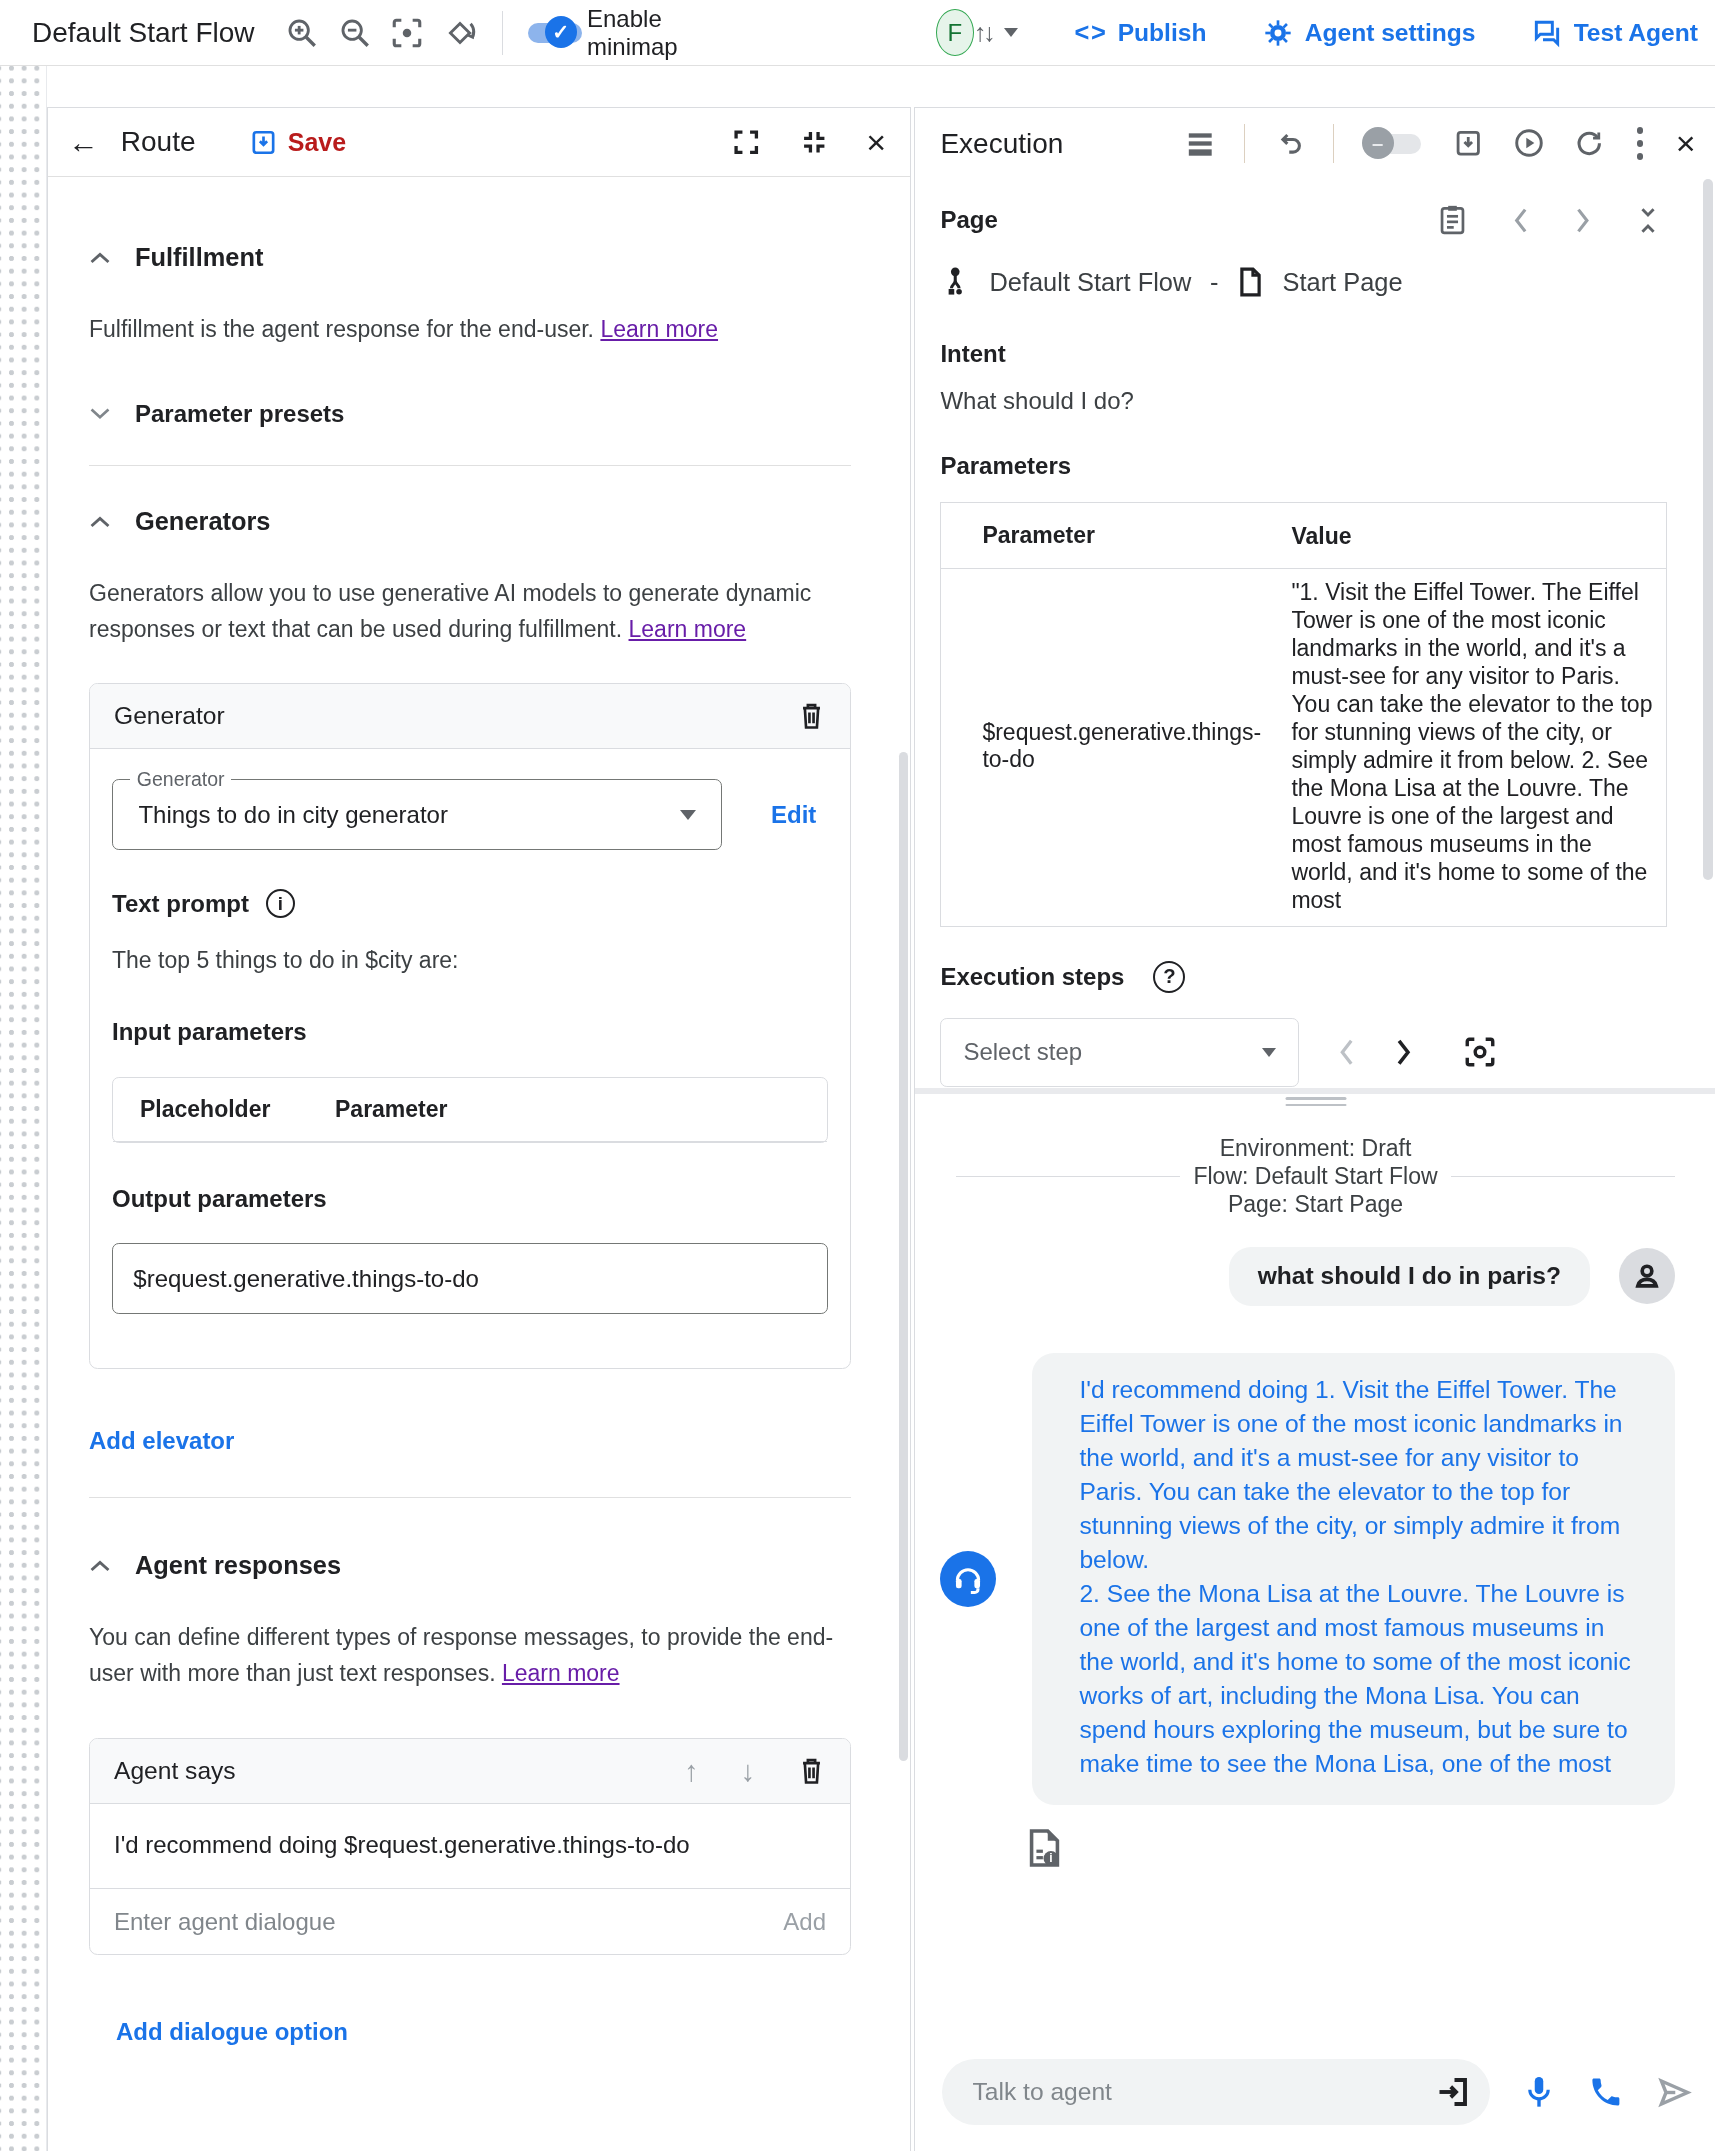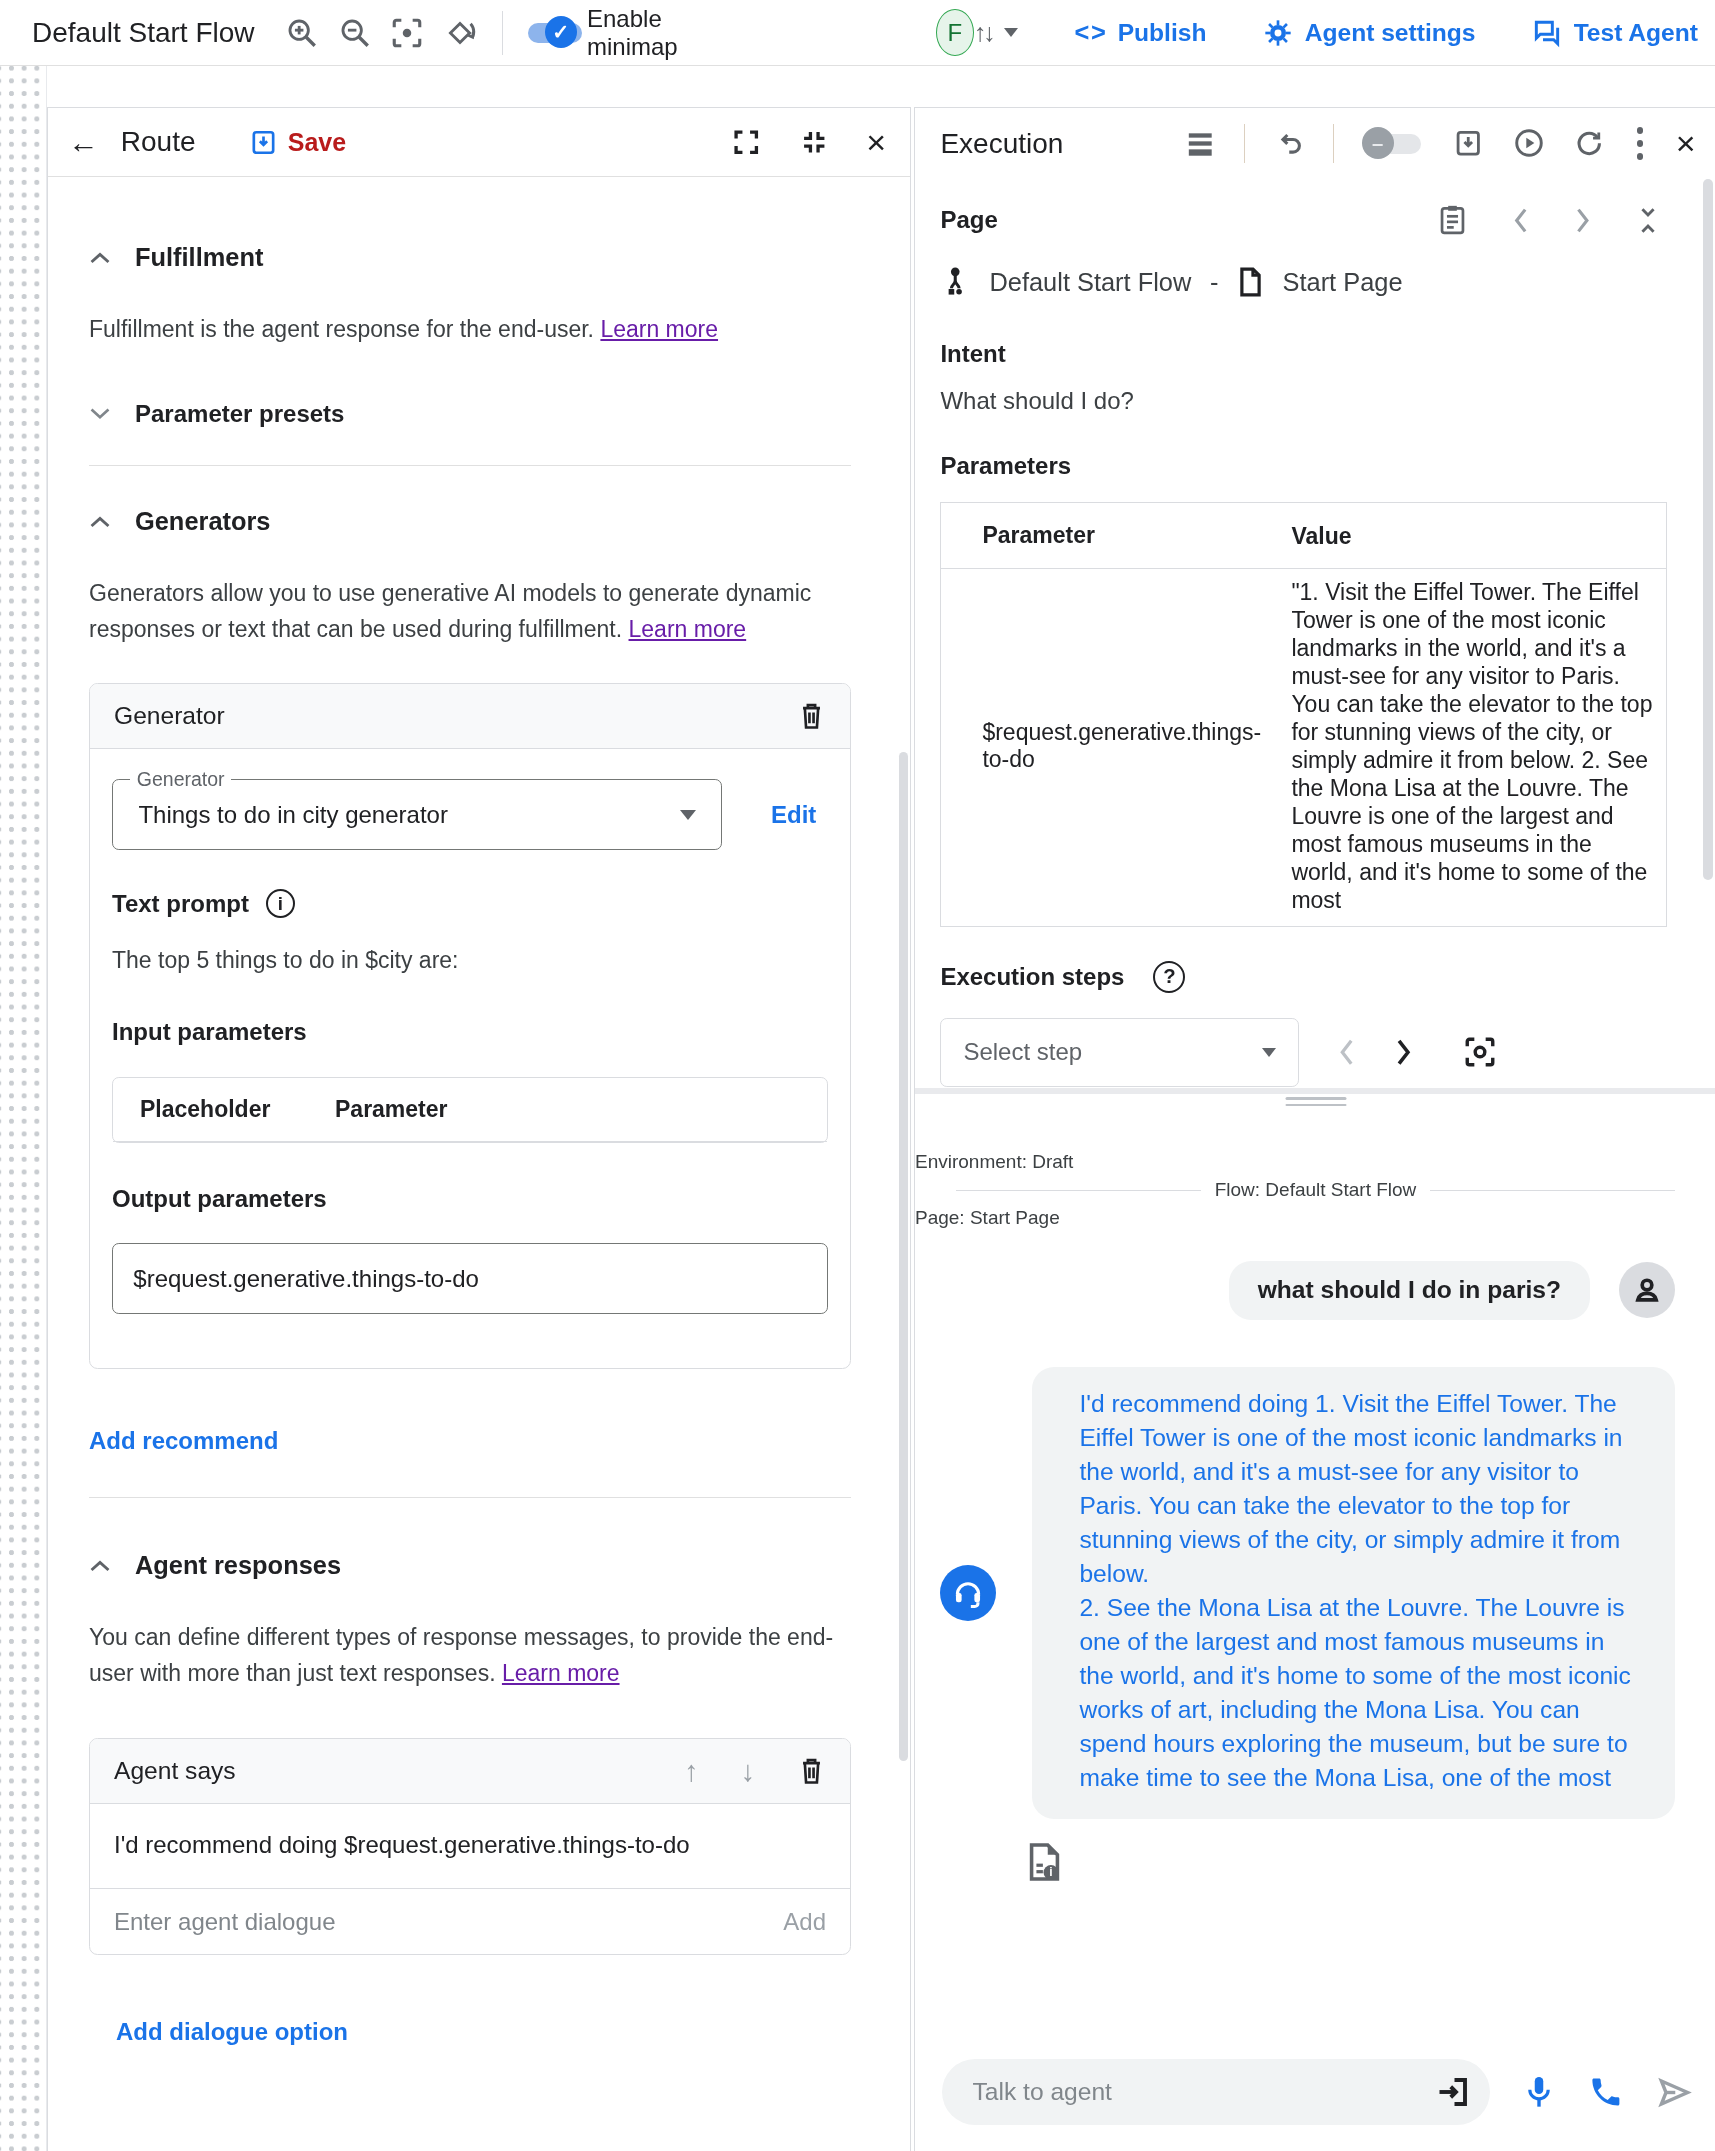--- a/index.html
+++ b/index.html
@@ -125,21 +125,21 @@
   .steprow { display:flex; align-items:center; margin-top:25.4px; gap:37px; }
   .stepsel { width:359px; height:69px; border:0.8px solid #dadce0; border-radius:6.8px; display:flex; align-items:center; padding:0 22px; cursor:pointer; }
   .stepsel .ph { font-size:24px; color:#5f6368; }
   .stepsel .tri { margin-left:auto; width:0; height:0; border-left:7.6px solid transparent; border-right:7.6px solid transparent; border-top:9.3px solid #5f6368; }
 
   .sim-divider { height:6px; background:#e9eaed; position:relative; }
   .drag-handle { position:absolute; left:50%; top:9.3px; transform:translateX(-50%); width:61px; cursor:row-resize; }
   .drag-handle i { display:block; height:2.5px; background:#bdc1c6; border-radius:1.7px; margin-bottom:4.2px; }
 
   .sim-chat { position:relative; height:1058px; }
-  .env { font-size:19px; color:#3c4043; line-height:28px; padding-top:54px; }
+  .env { text-align:center; font-size:23px; color:#3c4043; line-height:28px; padding-top:40px; }
   .env-mid { display:flex; align-items:center; gap:13.6px; padding:0 41px; }
   .env-mid .line { flex:1; height:0.8px; background:#dadce0; }
   .chat-row { display:flex; padding:0 41px 0 25.4px; }
   .chat-row.user { justify-content:flex-end; align-items:center; gap:29px; margin-top:29px; }
   .bubble { background:#f1f3f4; border-radius:22px; }
   .bubble.user { padding:15.3px 29px; font-size:24.6px; font-weight:bold; color:#202124; }
   .uavatar { width:56px; height:56px; border-radius:50%; background:#dadce0; display:flex; align-items:center; justify-content:center; flex:none; }
   .chat-row.agent { justify-content:flex-start; align-items:center; gap:36px; margin-top:47px; }
   .aavatar { width:56px; height:56px; border-radius:50%; background:#1a73e8; display:flex; align-items:center; justify-content:center; flex:none; }
   .bubble.agent { padding:20.3px 30.5px 24px 47px; width:666px; font-size:24.6px; color:#1a73e8; line-height:34px; white-space:pre-line; }
@@ -372,21 +372,21 @@
 
           <div class="lblrow" style="margin-top:42px;">
             <span class="t">Output parameters</span>
           </div>
           <div class="outbox">
             <span class="val">$request.generative.things-to-do</span>
           </div>
         </div>
       </div>
 
-      <span class="blue-link">Add recommend</span>
+      <span class="blue-link">Add elevator</span>
       <div class="hr" style="margin-top:42px;"></div>
 
       
       <div class="sec-head" style="margin-top:53px;">
         <span class="chev">
           <svg width="22" height="13.6" viewBox="0 0 26 16" fill="none" stroke="#5f6368" stroke-width="3.4">
               <path d="M3 13L13 4l10 9"></path>
             </svg>
         </span>
         <span class="t">Agent responses</span>

